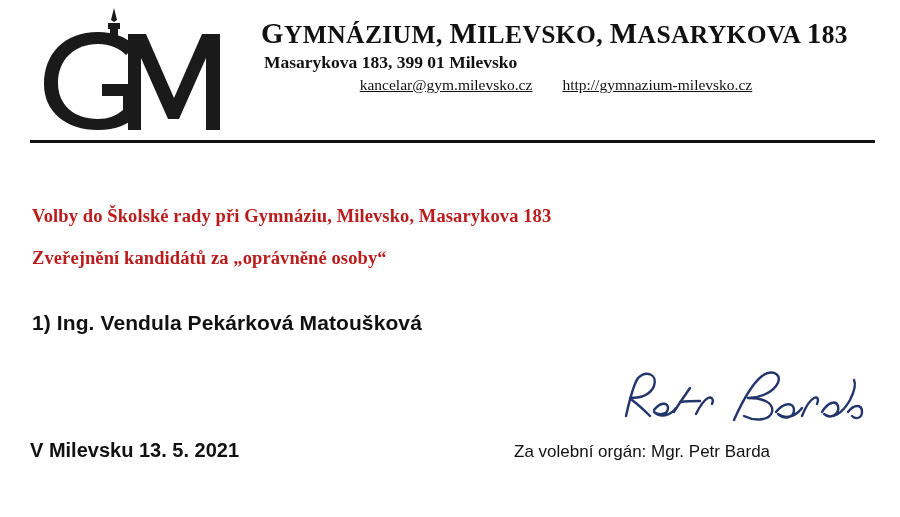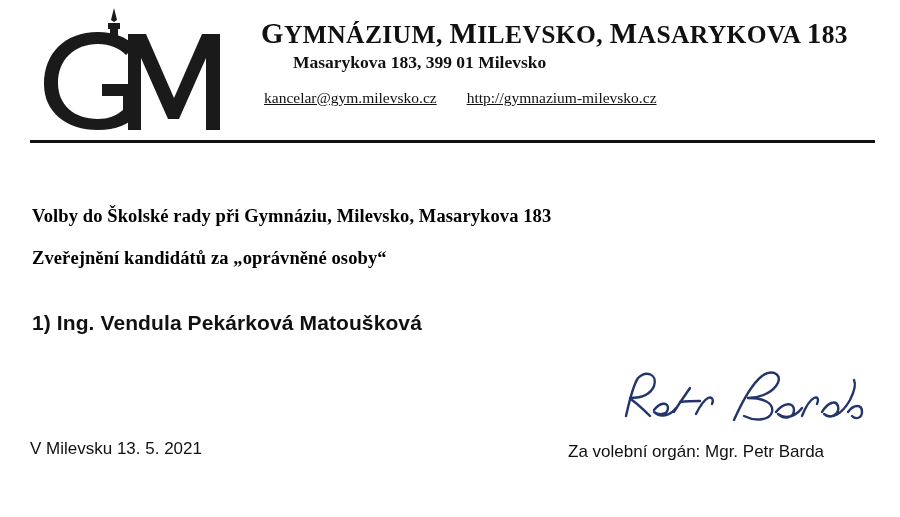--- a/index.html
+++ b/index.html
@@ -66,35 +66,35 @@
     font-size: 29px;
   }
 
   .addr-line {
     font-family: "Liberation Serif", serif;
     font-weight: bold;
     font-size: 17.5px;
     line-height: 1.42;
     padding-left: 3px;
     white-space: nowrap;
-    margin-left: 29px;
   }
   .tel-line {
     font-family: "Liberation Serif", serif;
     font-weight: bold;
     font-size: 16px;
     line-height: 1.42;
     padding-left: 3px;
     white-space: nowrap;
   }
 
   .contact-row {
     padding-left: 3px;
-    margin-top: 14px;
-    white-space: nowrap;
+    margin-top: 1px;
+    white-space: nowrap;
+    text-align: center;
   }
   .contact-row a,
   .contact-row span.link {
     font-family: "Liberation Serif", serif;
     font-size: 15.5px;
     color: #111111;
     text-decoration: underline;
     font-weight: normal;
   }
   .contact-gap {
@@ -115,21 +115,21 @@
   .body-area {
     position: absolute;
     left: 0;
     top: 146px;
     width: 900px;
   }
 
   .para {
     font-family: "Liberation Serif", serif;
     font-weight: bold;
-    color: #000000;
+    color: #b91c1c;
   }
 
   .p-title {
     position: absolute;
     left: 32px;
     top: 60px;
     font-size: 18.5px;
     letter-spacing: 0.1px;
     white-space: nowrap;
   }
@@ -152,29 +152,29 @@
     font-weight: bold;
     letter-spacing: 0.1px;
     white-space: nowrap;
   }
 
   .place-date {
     position: absolute;
     left: 30px;
     top: 293px;
     font-family: "Liberation Sans", sans-serif;
-    font-size: 17px;
-    font-weight: normal;
+    font-size: 20px;
+    font-weight: bold;
     color: #111;
     white-space: nowrap;
   }
 
   .signer-line {
     position: absolute;
-    left: 568px;
+    left: 514px;
     top: 296px;
     font-family: "Liberation Sans", sans-serif;
     font-size: 17px;
     font-weight: normal;
     color: #111;
     white-space: nowrap;
   }
 
   .signature {
     position: absolute;

